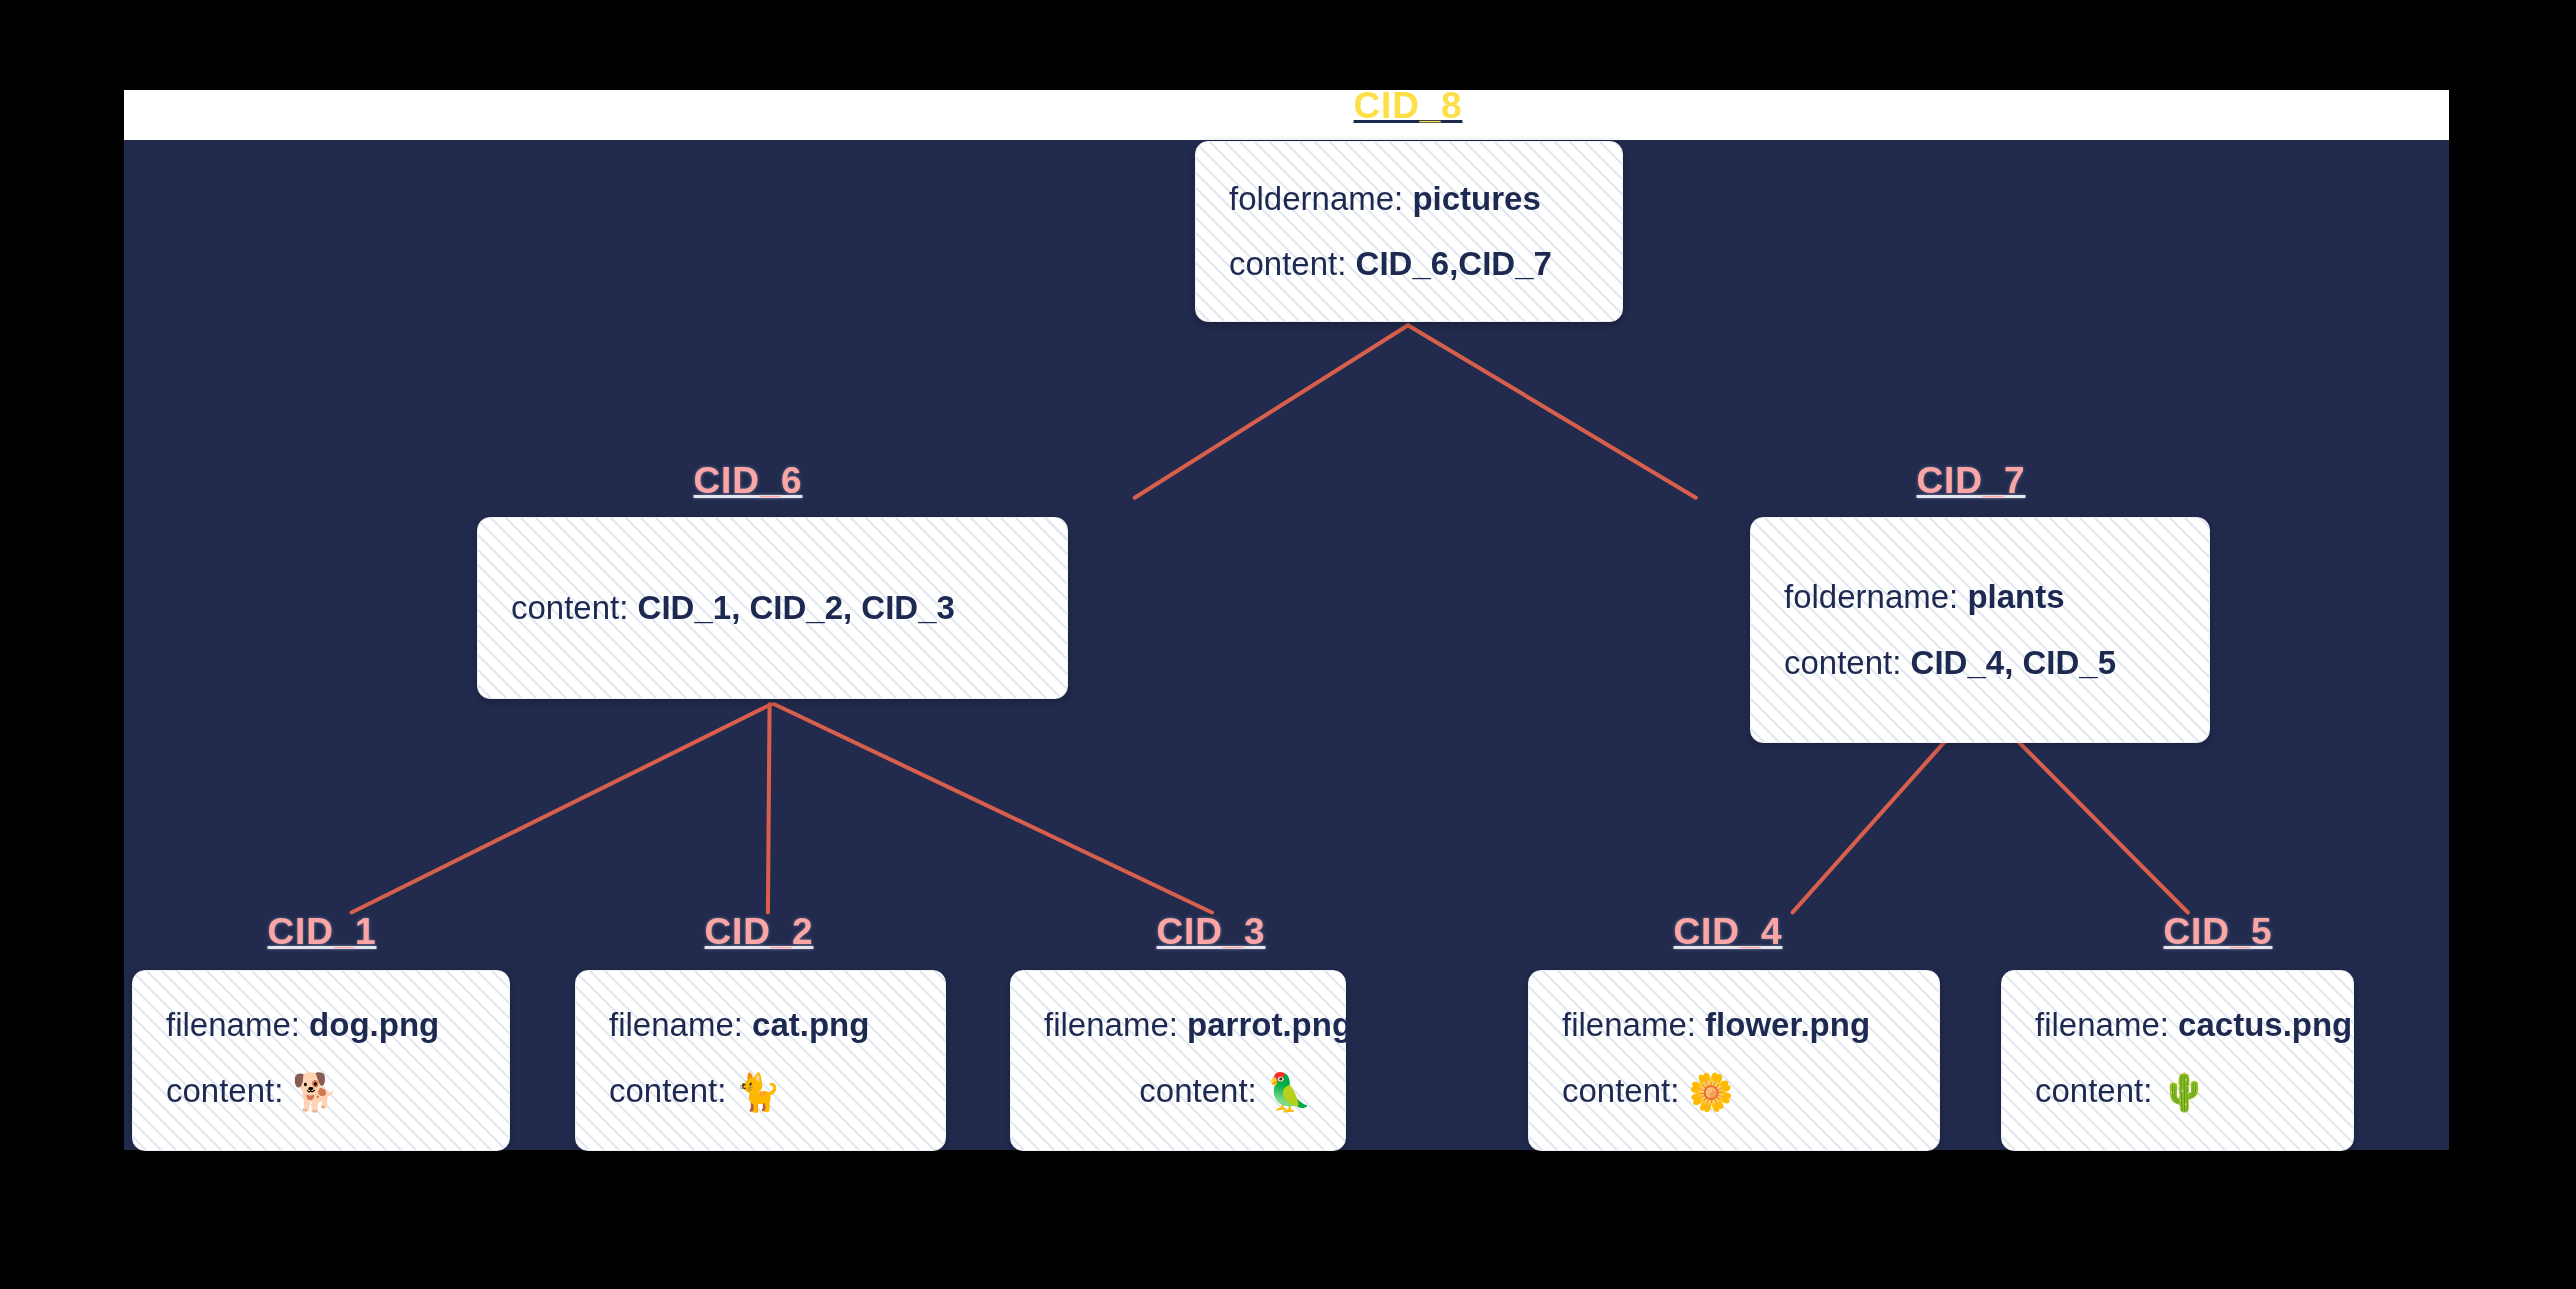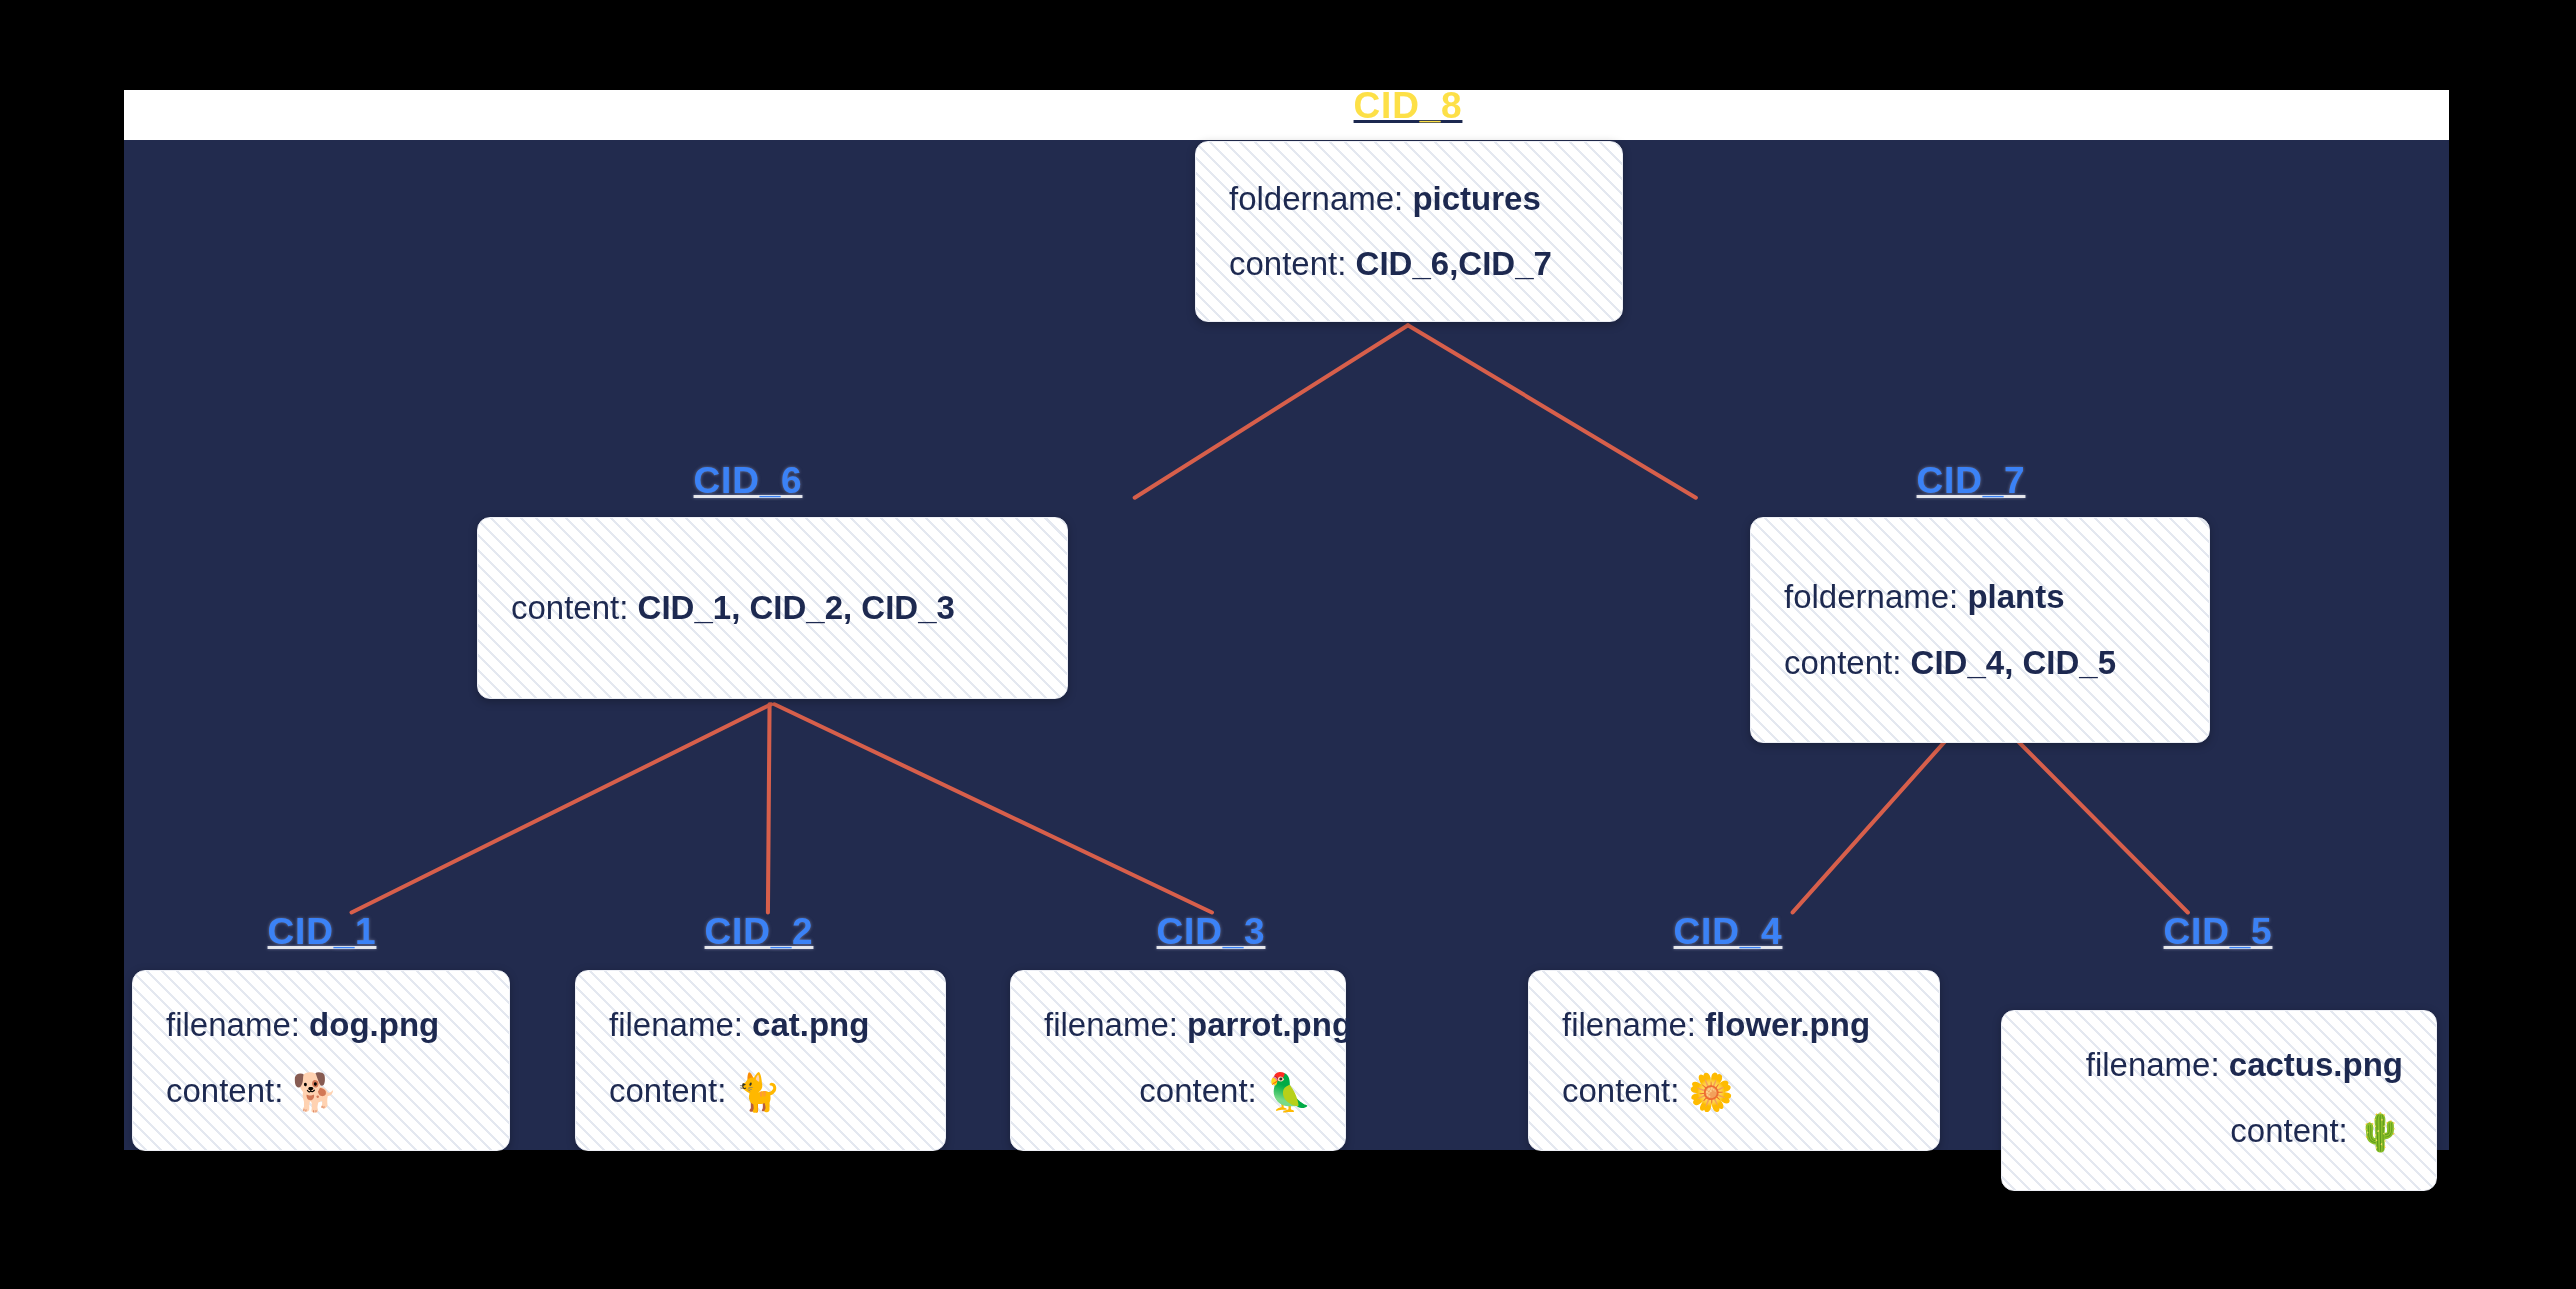--- a/index.html
+++ b/index.html
@@ -53,21 +53,21 @@
   .cid {
     position: absolute;
     transform: translateX(-50%);
     font-size: 37px;
     font-weight: bold;
     letter-spacing: 0.8px;
     text-decoration: underline;
     white-space: nowrap;
   }
   .cid.on-navy {
-    color: #3b82f6;
+    color: #fca5a5;
     text-decoration-color: rgba(255,255,255,0.85);
     text-shadow: 0 0 3.3px rgba(150,160,195,0.65);
   }
   .cid.on-white {
     color: #fde047;
     text-decoration-color: #1d2950;
   }
 </style>
 </head>
 <body>
@@ -120,17 +120,17 @@
   <div class="row"><span>content: </span><span class="val emoji">🦜</span></div>
 </div>
 
 <div class="cid on-navy" style="left:1728px; top:911px;">CID_4</div>
 <div class="box" style="left:1528px; top:970px; width:412px; height:181px;">
   <div class="row"><span>filename: </span><span class="val">flower.png</span></div>
   <div class="row"><span>content: </span><span class="val emoji">🌼</span></div>
 </div>
 
 <div class="cid on-navy" style="left:2218px; top:911px;">CID_5</div>
-<div class="box" style="left:2001px; top:1010px; width:436px; height:181px;text-align:right;">
+<div class="box" style="left:2001px; top:970px; width:353px; height:181px;">
   <div class="row"><span>filename: </span><span class="val">cactus.png</span></div>
   <div class="row"><span>content: </span><span class="val emoji">🌵</span></div>
 </div>
 
 
 </body></html>

